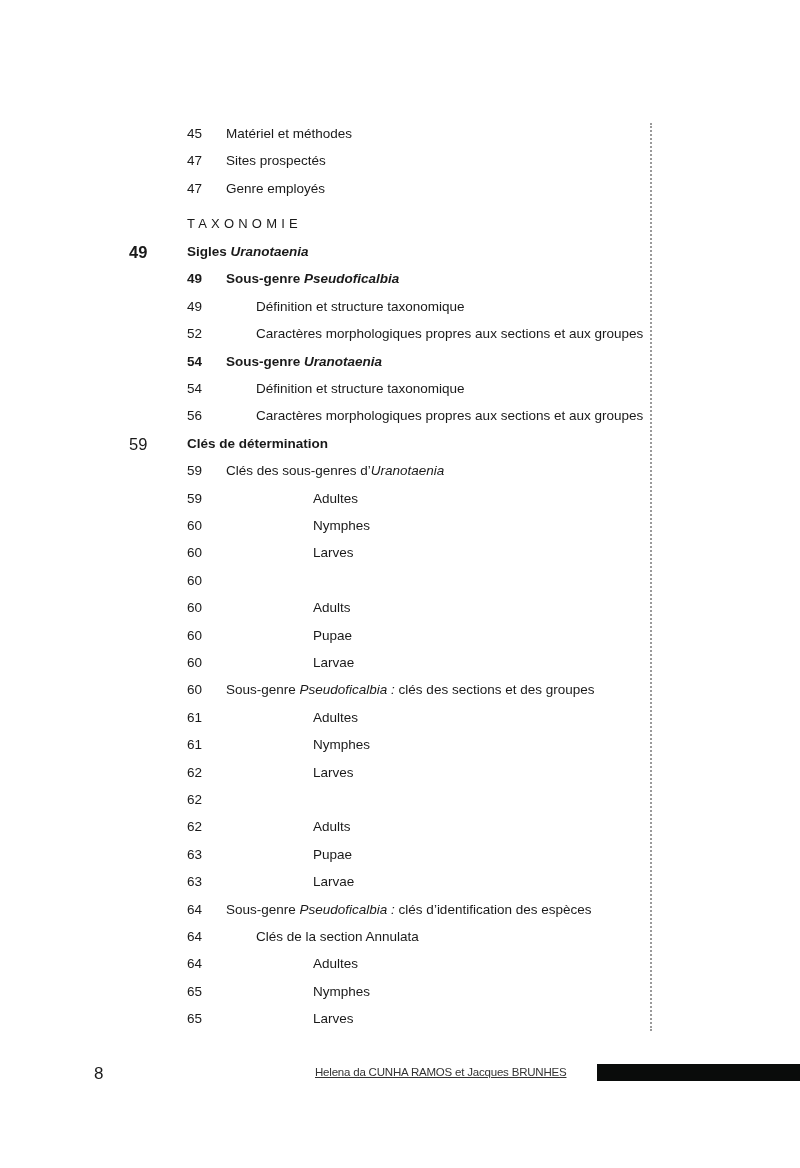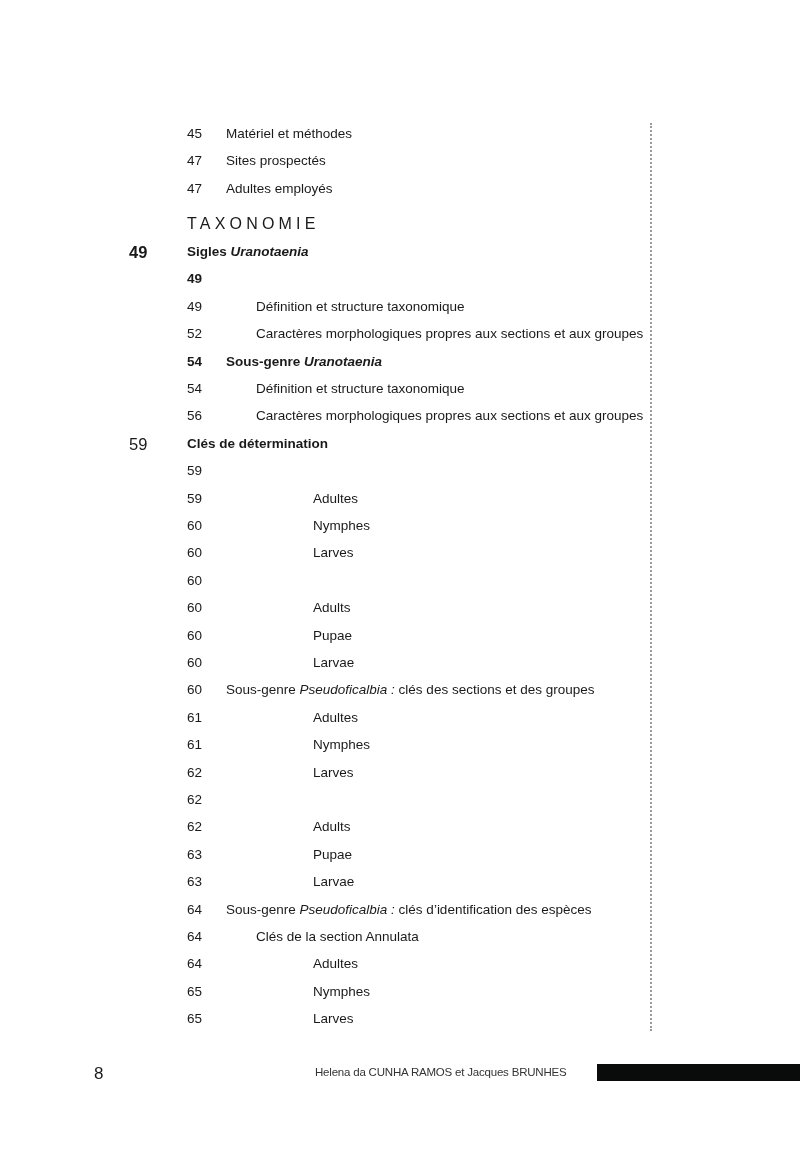--- a/index.html
+++ b/index.html
@@ -8,54 +8,55 @@
   .page { position: absolute; left: 0; top: 0; width: 800px; height: 1168px; }
   .row { position: absolute; left: 0; width: 640px; height: 22px; font-size: 13.5px; line-height: 22px; }
   .row .num { position: absolute; left: 187px; top: 0; }
   .row .txt { position: absolute; left: 226px; top: 0; white-space: nowrap; }
   .row.l2 .txt { left: 256px; }
   .row.l3 .txt { left: 313px; }
   .row.l1 .num { left: 129px; font-size: 16.5px; }
   .row.l1 .txt { left: 187px; }
   .b { font-weight: bold; }
   .i { font-style: italic; }
-  .section-head { position: absolute; left: 187px; font-size: 16px; letter-spacing: 4.2px; line-height: 22px; }
+  .section-head { position: absolute; left: 187px; font-size: 13px; letter-spacing: 4.2px; line-height: 22px; }
   .dotted { position: absolute; left: 650px; top: 123px; height: 908px; width: 0;
             border-left: 2px dotted #9a9a9a; }
   .footer-num { position: absolute; left: 94px; top: 1063px; font-size: 17px; line-height: 22px; }
   .footer-authors { position: absolute; left: 315px; top: 1063px; font-size: 11.5px; line-height: 18px;
-                    color: #333; letter-spacing: -0.2px; }
+                    color: #333; letter-spacing: -0.2px; text-decoration: underline; }
   .footer-bar { position: absolute; left: 597px; top: 1064px; width: 203px; height: 17px; background: #0a0c0b; }
 </style>
 </head>
 <body>
 
 <div class="page">
   <div id="intro">
       <div class="row " style="top: 123px;">
         <span class="num">45</span>
         <span class="txt"><span>Matériel et méthodes</span></span>
       </div>
       <div class="row " style="top: 150.4px;">
         <span class="num">47</span>
         <span class="txt"><span>Sites prospectés</span></span>
       </div>
       <div class="row " style="top: 177.8px;">
         <span class="num">47</span>
-        <span class="txt"><span>Adultes employés</span></span>
+        <span class="txt"><span>Genre employés</span></span>
       </div>
     </div>
   <div class="section-head" style="top:213px;">TAXONOMIE</div>
   <div id="entries">
       <div class="row l1" style="top: 241px;">
         <span class="num b">49</span>
         <span class="txt b"><span>Sigles </span><span class="i">Uranotaenia</span></span>
       </div>
       <div class="row " style="top: 268.4px;">
         <span class="num b">49</span>
+        <span class="txt b"><span>Sous-genre </span><span class="i">Pseudoficalbia</span></span>
       </div>
       <div class="row l2" style="top: 295.8px;">
         <span class="num">49</span>
         <span class="txt"><span>Définition et structure taxonomique</span></span>
       </div>
       <div class="row l2" style="top: 323.2px; padding-left: 21px;">
         <span class="num">52</span>
         <span class="txt"><span>Caractères morphologiques propres aux sections et aux groupes</span></span>
       </div>
       <div class="row " style="top: 350.6px;">
@@ -69,20 +70,21 @@
       <div class="row l2" style="top: 405.4px; text-decoration: underline;">
         <span class="num">56</span>
         <span class="txt"><span>Caractères morphologiques propres aux sections et aux groupes</span></span>
       </div>
       <div class="row l1" style="top: 432.8px;">
         <span class="num">59</span>
         <span class="txt b"><span>Clés de détermination</span></span>
       </div>
       <div class="row " style="top: 460.2px;">
         <span class="num">59</span>
+        <span class="txt"><span>Clés des sous-genres d’</span><span class="i">Uranotaenia</span></span>
       </div>
       <div class="row l3" style="top: 487.6px;">
         <span class="num">59</span>
         <span class="txt"><span>Adultes</span></span>
       </div>
       <div class="row l3" style="top: 515px;">
         <span class="num">60</span>
         <span class="txt"><span>Nymphes</span></span>
       </div>
       <div class="row l3" style="top: 542.4px;">

